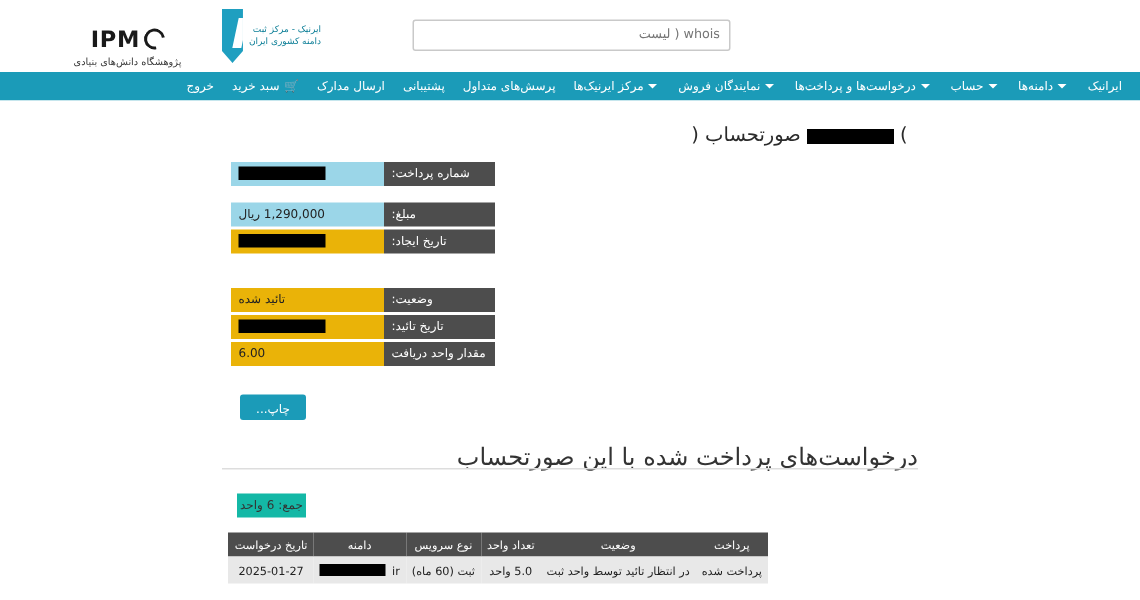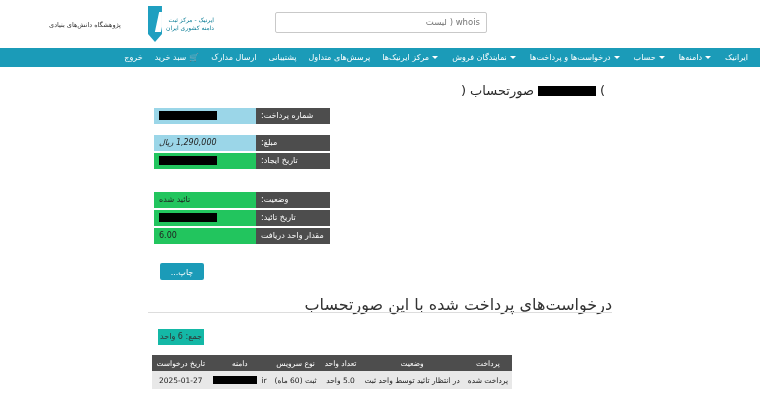--- a/index.html
+++ b/index.html
@@ -183,29 +183,29 @@
     width: 74px;
     background: #4d4d4d;
     color: #ffffff;
     font-size: 8px;
     line-height: 16px;
     text-align: left;
     padding: 0 5px;
   }
   .inv-val {
     flex: 1;
-    background: #22c55e;
+    background: #eab308;
     font-size: 8px;
     line-height: 16px;
     text-align: left;
     padding: 0 5px;
     color: #222;
     position: relative;
   }
-  .inv-val.hl { background: #9bd6e8; font-style: italic; }
+  .inv-val.hl { background: #9bd6e8; }
   .blk {
     display: inline-block;
     background: #000;
     height: 9px;
     width: 58px;
     vertical-align: middle;
   }
   .grp1 { top: 41px; }
   .grp2 { top: 68px; }
   .grp3 { top: 125px; }
@@ -299,20 +299,24 @@
   }
 </style>
 </head>
 <body>
 
 <div id="page">
 
   <div class="topbar">
 
     <div class="logo-block">
+      <div class="logo-mark">
+        <span class="logo-swirl"></span>
+        <span>IPM</span>
+      </div>
       <div class="logo-sub">پژوهشگاه دانش‌های بنیادی</div>
     </div>
 
     <div class="search-wrap">
       <input class="search-input" type="text" placeholder="whois ( لیست" style="">
     </div>
 
     <div class="brand-right">
       <div class="btxt">
         <div>ایرنیک - مرکز ثبت</div>

